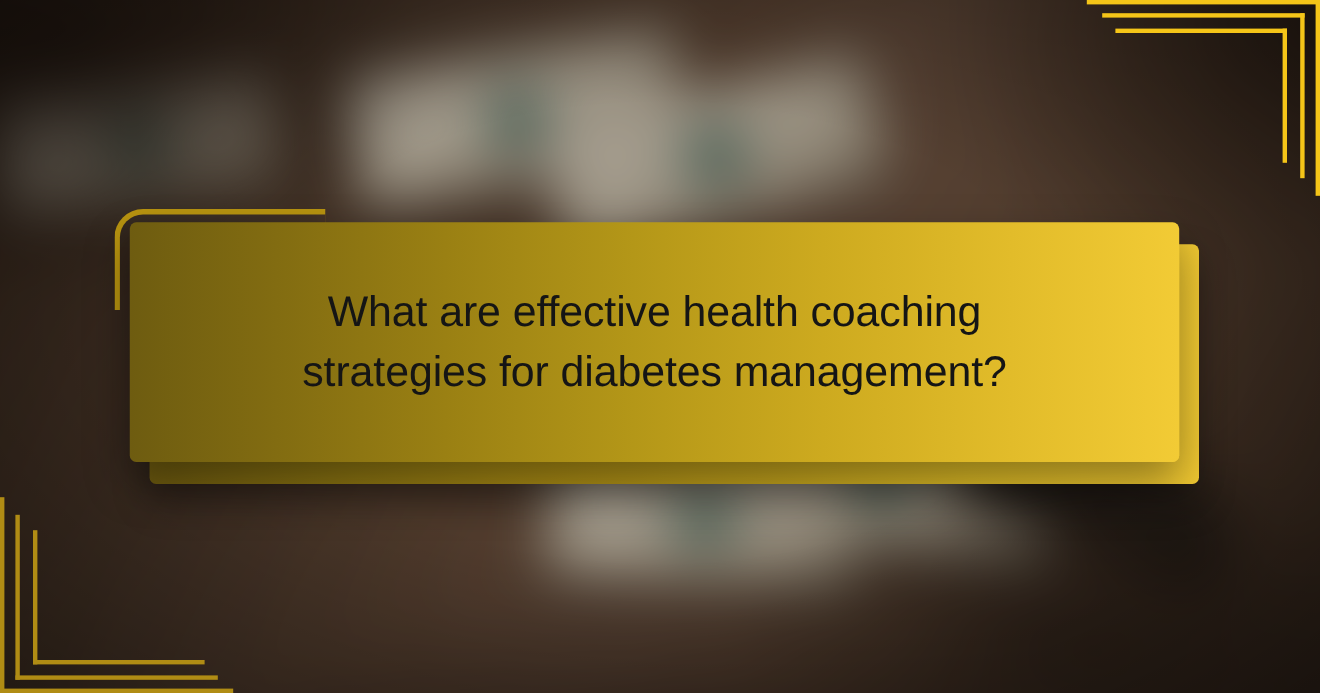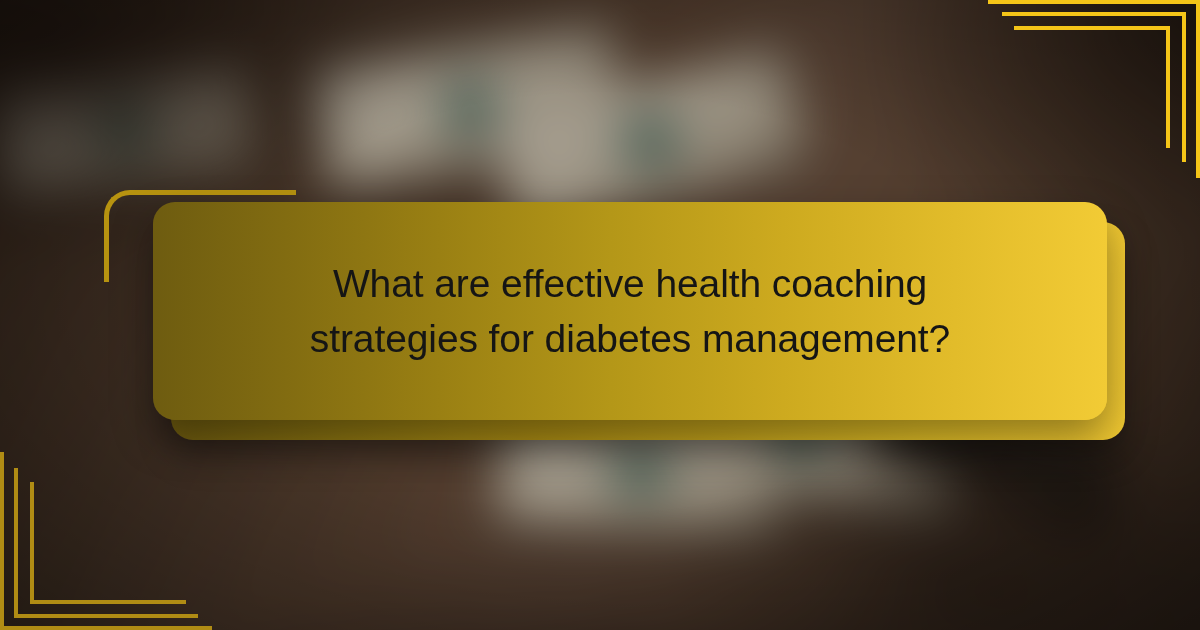--- a/index.html
+++ b/index.html
@@ -149,22 +149,21 @@
     width: 192px;
     height: 92px;
     border-top: 5px solid #b79310;
     border-left: 5px solid #b79310;
     border-top-left-radius: 26px;
     box-sizing: border-box;
     pointer-events: none;
   }
   .card-shape {
     position: absolute;
-    border-radius: 22px;
-    margin-left: 35px;
+    border-radius: 6px;
   }
   #card-back {
     left: 136px;
     top: 222px;
     width: 954px;
     height: 218px;
     background: linear-gradient(90deg,
       #6d5a0f 0%, #8a7311 18%, #a88a14 38%, #c1a11c 58%, #dcba26 78%, #f0c832 100%);
     box-shadow: 0 16px 34px rgba(0,0,0,0.32);
   }

